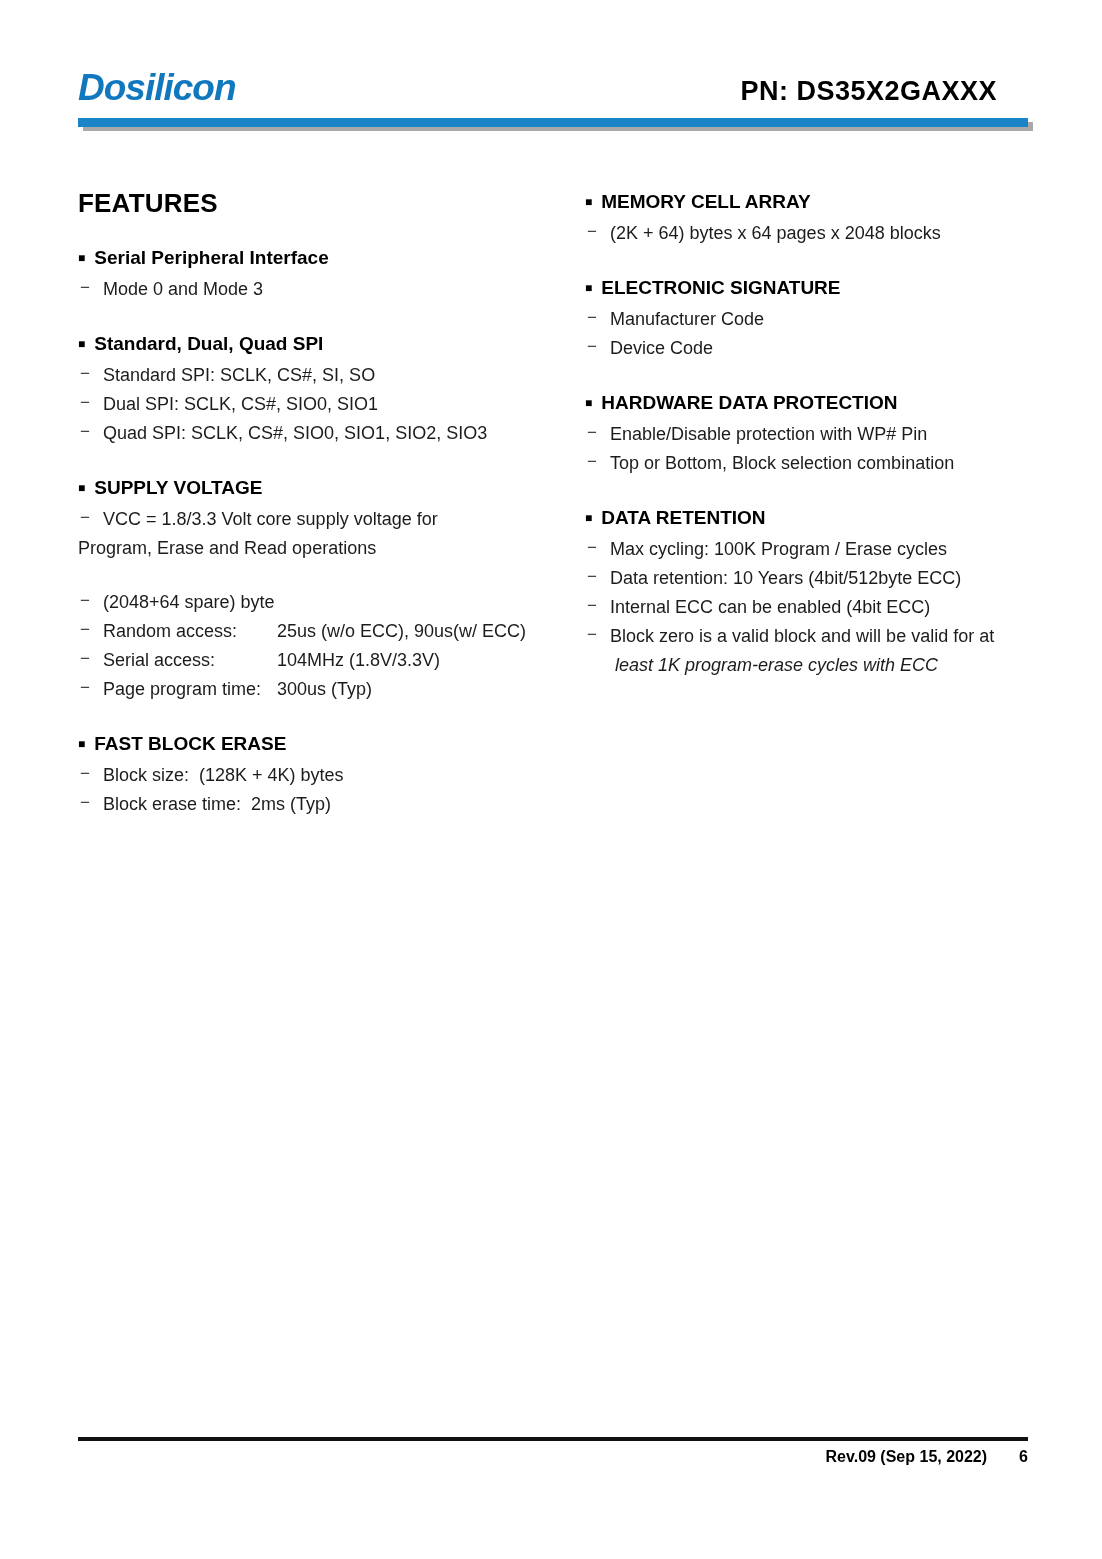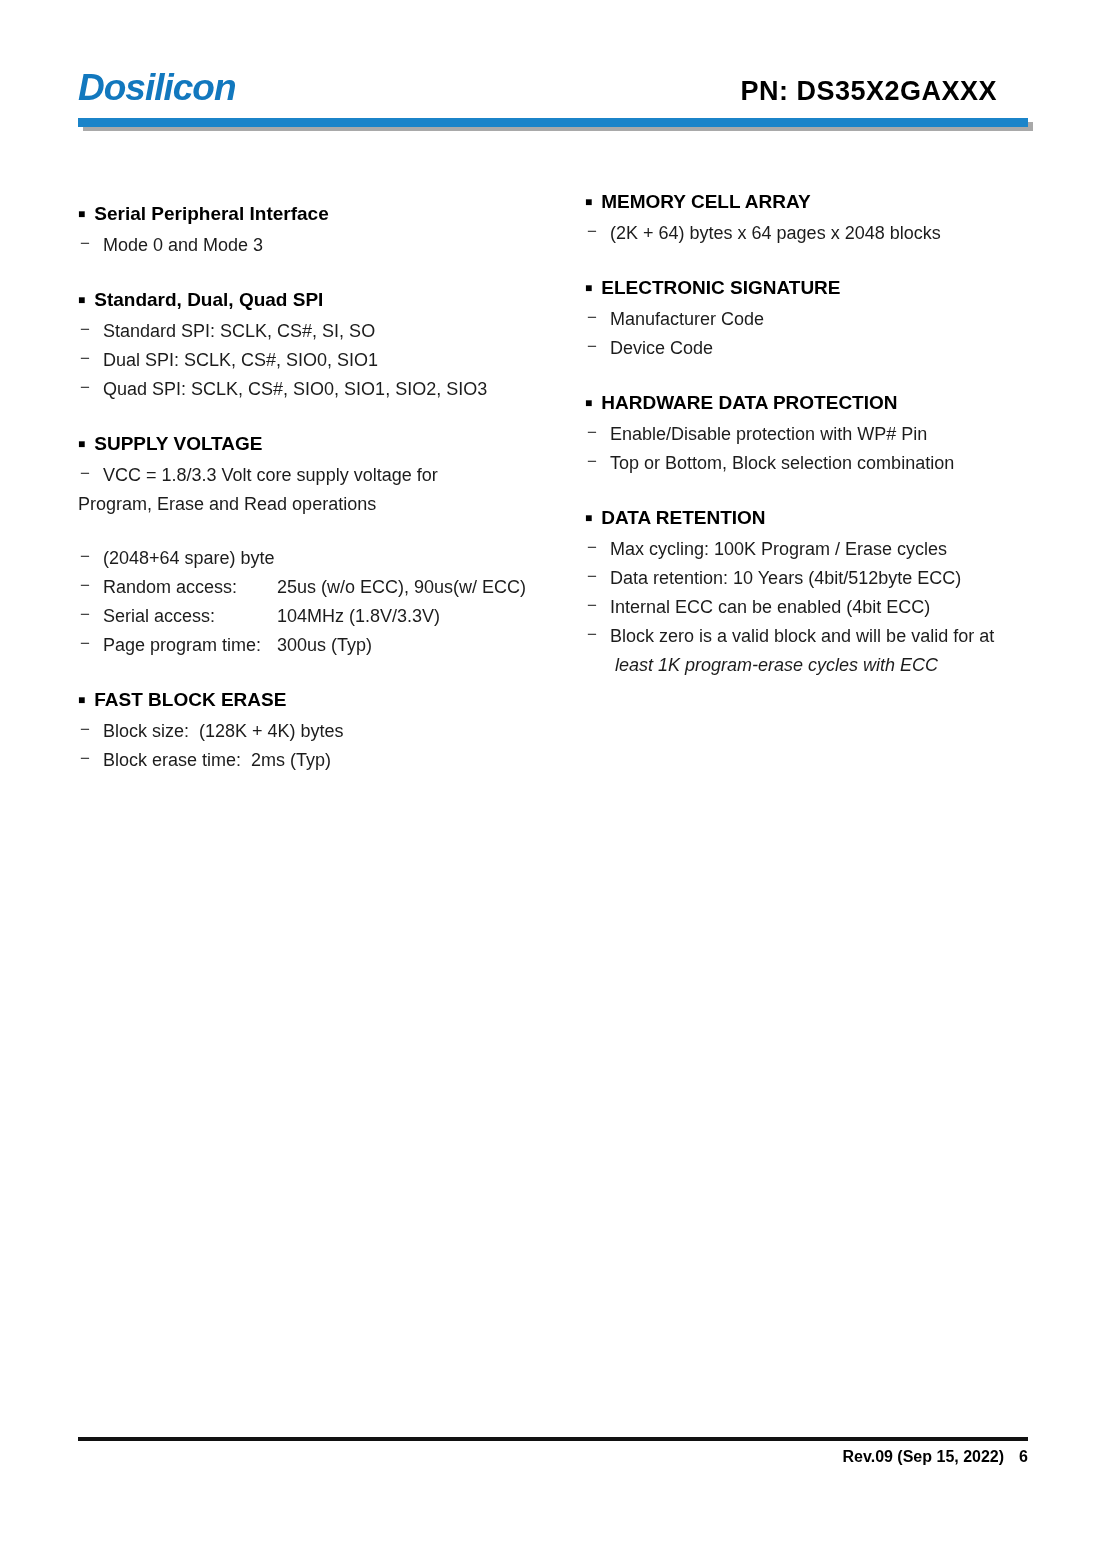--- a/index.html
+++ b/index.html
@@ -74,36 +74,37 @@
   .lbl{flex:0 0 174px;width:174px;}
   .cont{line-height:29px;font-size:18px;white-space:nowrap;}
   .cont.indent{padding-left:30px;font-style:italic;}
   
   .footer{
     position:absolute;left:0;top:1437px;width:950px;
   }
   .footer-line{height:4px;background:var(--line-black);}
   .footer-text{
     display:flex;justify-content:flex-end;align-items:baseline;
-    gap:15px;margin-top:7px;font-size:16px;font-weight:bold;color:#000;
+    gap:32px;margin-top:7px;font-size:16px;font-weight:bold;color:#000;
   }
 </style>
 </head>
 <body>
 
 <div class="page">
 
   <div class="header-row">
     <div class="logo">Dosilicon</div>
     <div class="pn">PN: DS35X2GAXXX</div>
   </div>
   <div class="header-rule"></div>
 
   <div class="main">
     <div class="col-left">
+      <h2 class="doc-title">FEATURES</h2>
 
     <section class="feature-section">
           <h3 class="sec-heading"><span class="sq">■</span><span>Serial Peripheral Interface</span></h3>
           <div class="item">
             <span class="dash">−</span>
             <span class="txt">Mode 0 and Mode 3</span>
           </div>
         </section>
         <section class="feature-section">
           <h3 class="sec-heading"><span class="sq">■</span><span>Standard, Dual, Quad SPI</span></h3>

